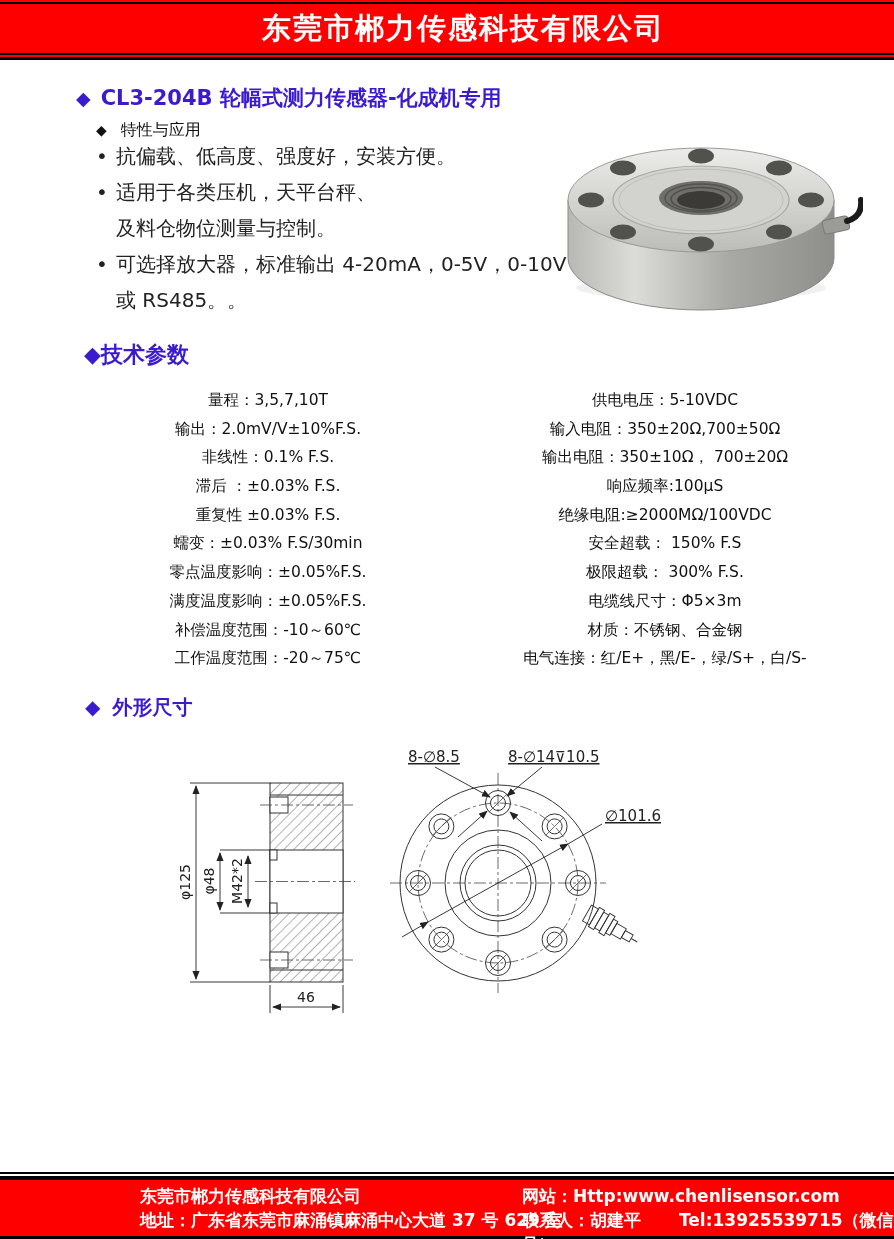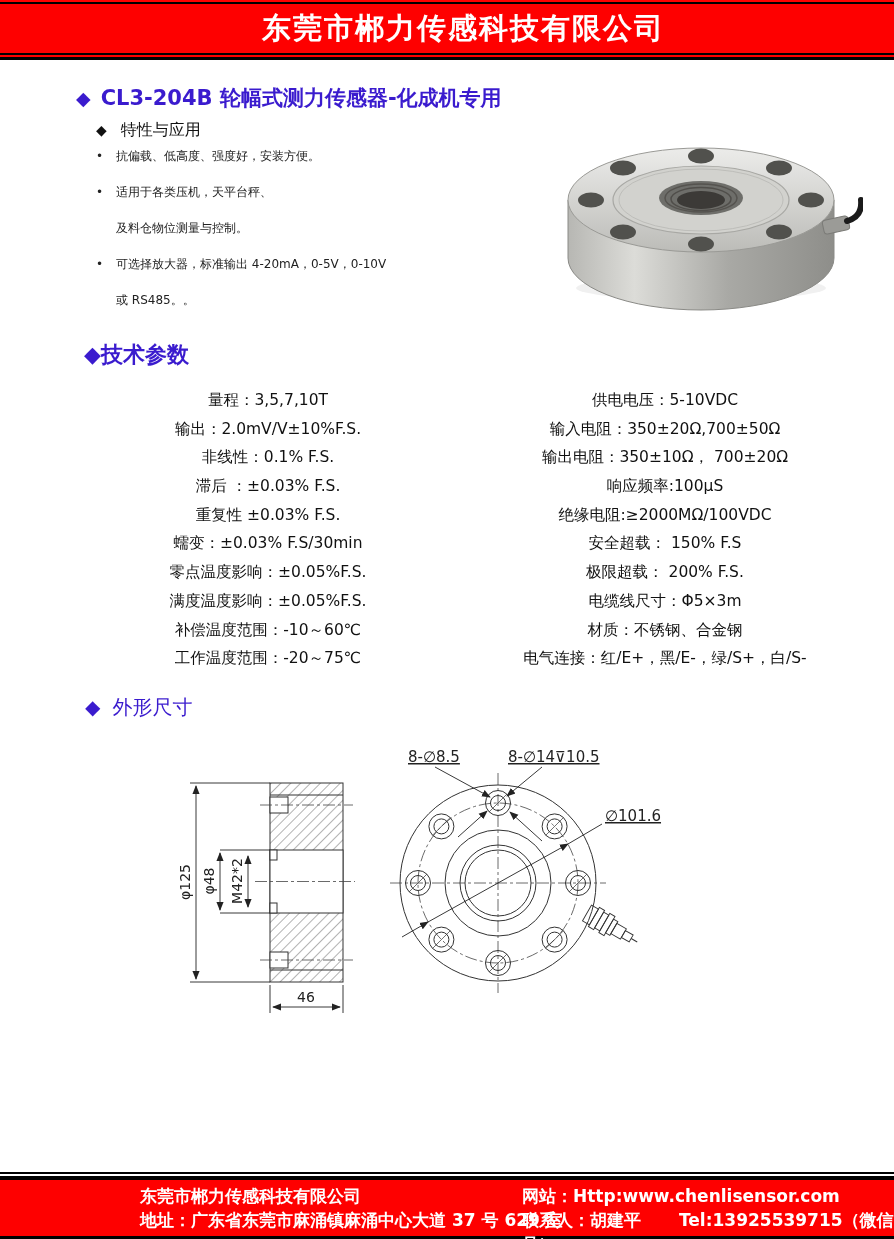--- a/index.html
+++ b/index.html
@@ -25,32 +25,32 @@
   .ftr-right{left:522px;top:1184px;}
   .ftr-tel{margin-left:38px;}
 
   
   .blue{color:#3a1bce;}
   .prod-title{position:absolute;left:76px;top:84px;font-size:21px;font-weight:bold;}
   .prod-title .dia{font-size:19px;margin-right:10px;}
   .feat-head{position:absolute;left:96px;top:120px;font-size:16px;color:#111;}
   .feat-head .dia{font-size:14px;margin-right:14px;color:#111;}
 
-  .features{position:absolute;left:96px;top:138px;width:430px;font-size:12px;color:#222;}
+  .features{position:absolute;left:96px;top:138px;width:430px;font-size:20px;color:#222;}
   .feat-line{height:36px;line-height:36px;white-space:nowrap;}
   .feat-line .bul{display:inline-block;width:20px;}
   .feat-line.cont{padding-left:20px;}
 
   .specs-head{position:absolute;left:84px;top:340px;font-size:22px;font-weight:bold;}
   .spec-col{position:absolute;top:386px;font-size:15.5px;color:#111;}
   .spec-col.left{left:88px;width:360px;}
   .spec-col.right{left:455px;width:420px;}
   .spec-row{height:28.7px;line-height:28.7px;white-space:nowrap;text-align:center;}
 
-  .dims-head{position:absolute;left:85px;top:694px;font-size:20px;font-weight:normal;text-align:center;}
+  .dims-head{position:absolute;left:85px;top:694px;font-size:20px;font-weight:bold;text-align:center;}
   .dims-head .dia{margin-right:12px;}
 
   .photo{position:absolute;left:533px;top:120px;width:330px;height:195px;}
   .drawing{position:absolute;left:150px;top:745px;width:590px;height:300px;}
 
   svg text{font-family:"DejaVu Sans","Liberation Sans",sans-serif;}
   .dim-t{font-size:14px;fill:#222;}
   .dim-big{font-size:15px;fill:#222;}
 </style>
 </head>
@@ -130,21 +130,21 @@
     <div class="spec-row">补偿温度范围：-10～60℃</div>
     <div class="spec-row">工作温度范围：-20～75℃</div>
   </div>
   <div class="spec-col right">
     <div class="spec-row">供电电压：5-10VDC</div>
     <div class="spec-row">输入电阻：350±20Ω,700±50Ω</div>
     <div class="spec-row">输出电阻：350±10Ω， 700±20Ω</div>
     <div class="spec-row">响应频率:100μS</div>
     <div class="spec-row">绝缘电阻:≥2000MΩ/100VDC</div>
     <div class="spec-row">安全超载： 150% F.S</div>
-    <div class="spec-row">极限超载： 200% F.S.</div>
+    <div class="spec-row">极限超载： 300% F.S.</div>
     <div class="spec-row">电缆线尺寸：Φ5×3m</div>
     <div class="spec-row">材质：不锈钢、合金钢</div>
     <div class="spec-row">电气连接：红/E+，黑/E-，绿/S+，白/S-</div>
   </div>
 
   <div class="dims-head blue">
     <span class="dia">◆</span><span>外形尺寸</span>
   </div>
 
   <svg class="drawing" viewBox="0 0 590 300">

